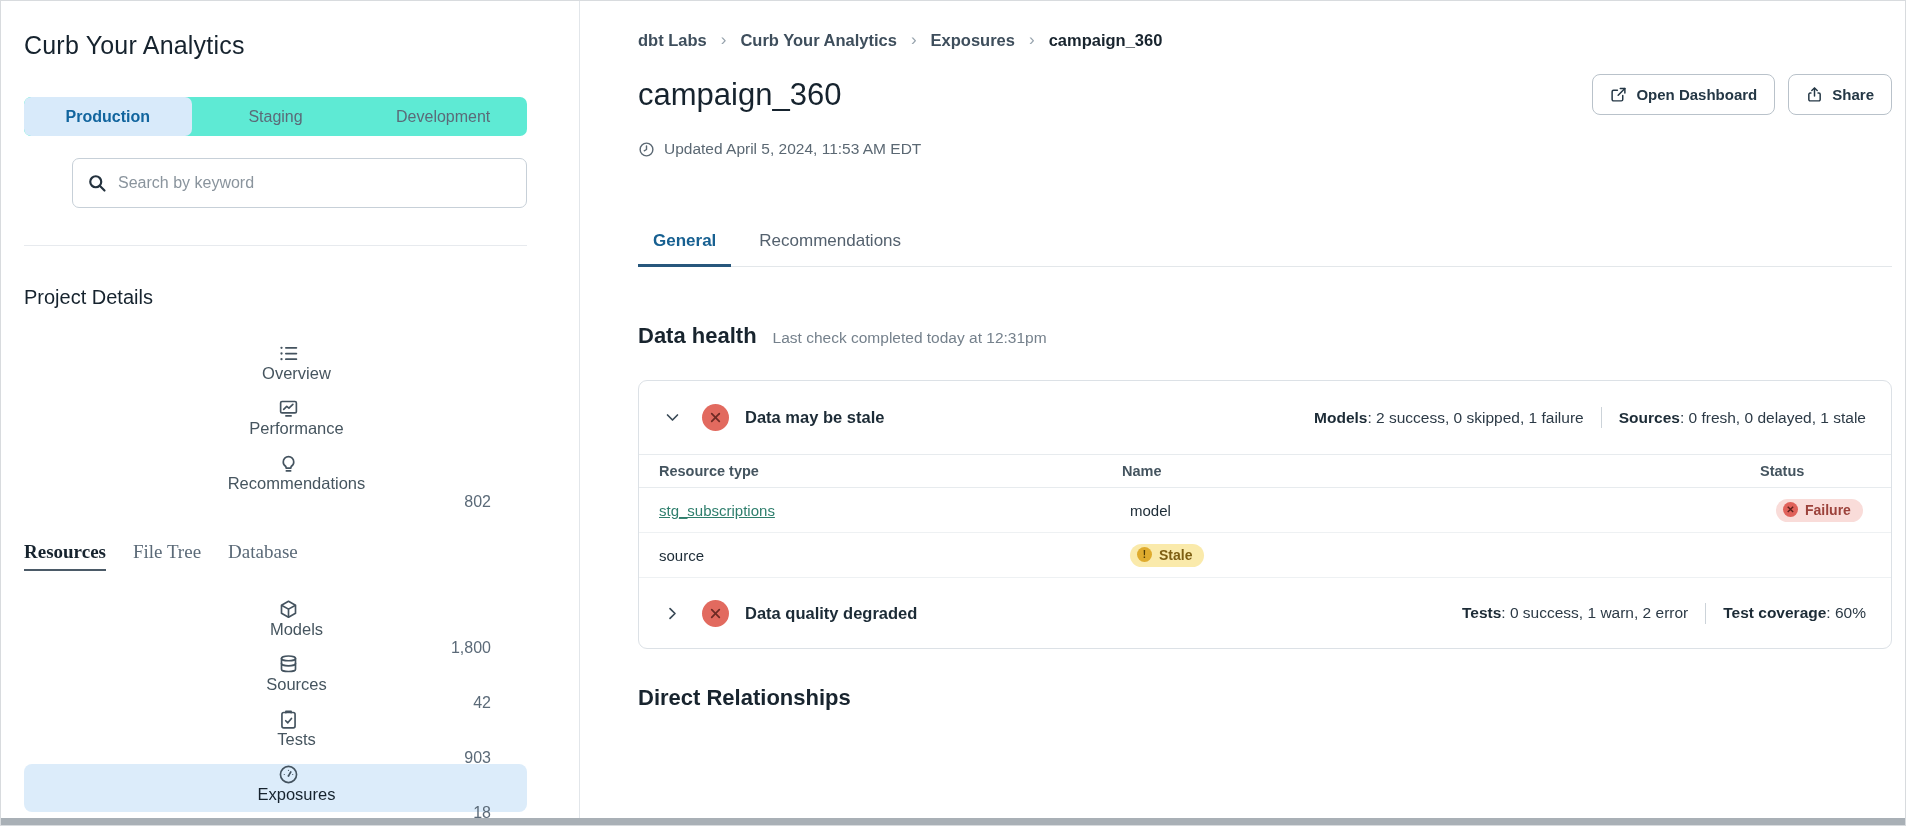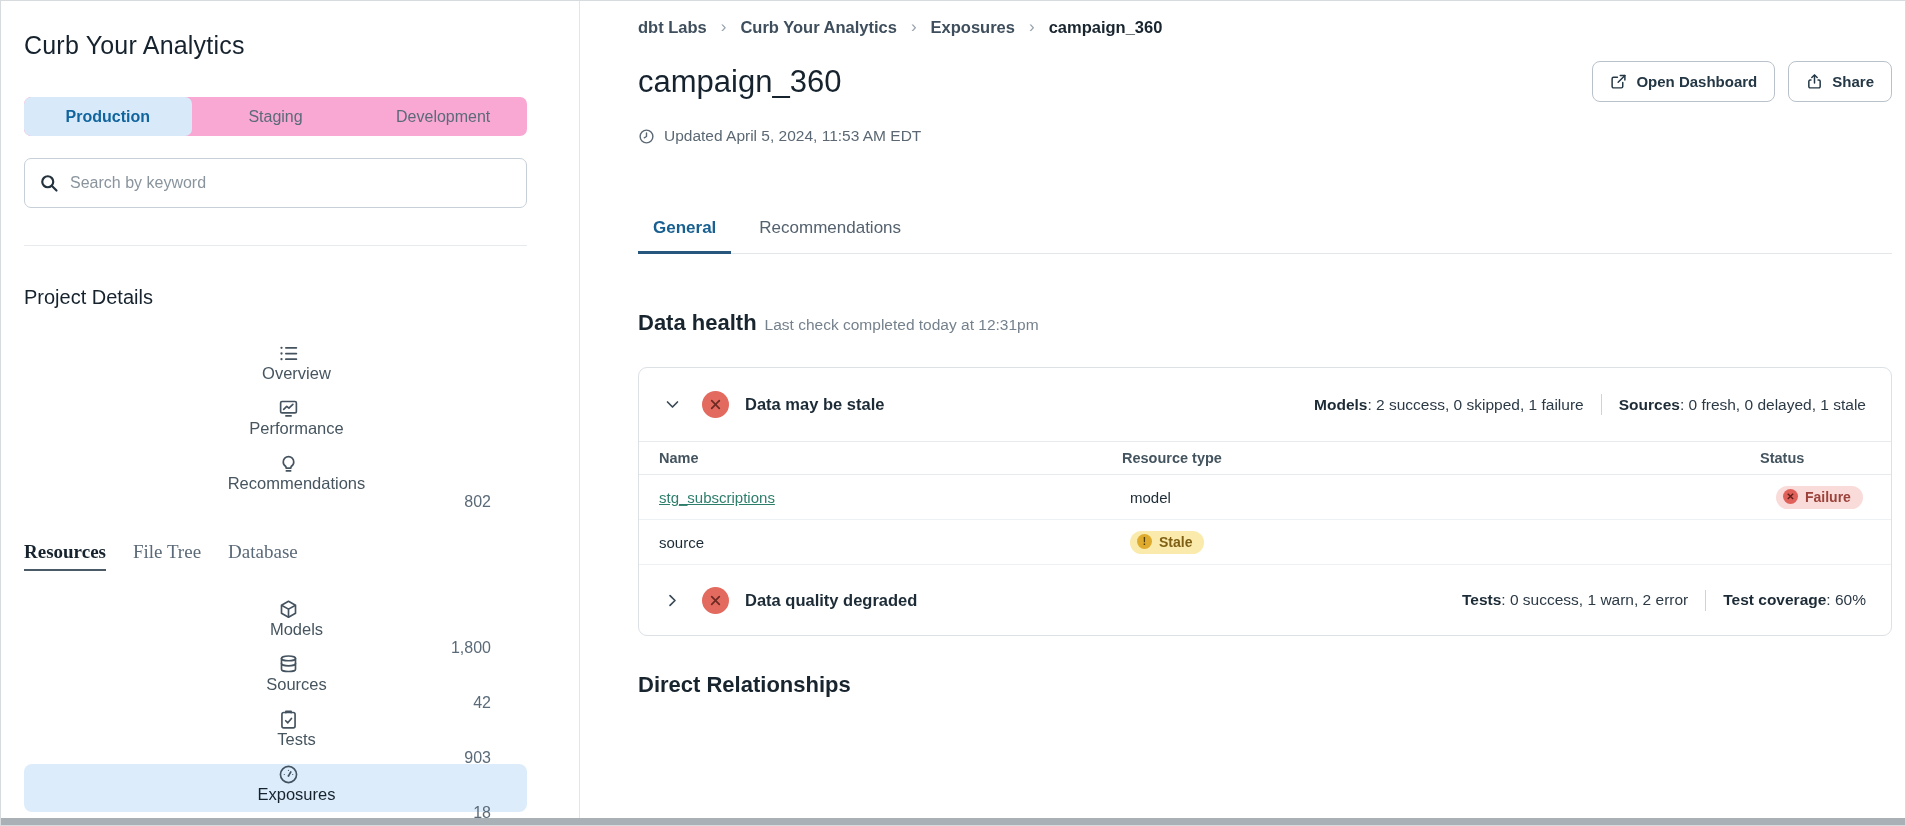--- a/index.html
+++ b/index.html
@@ -13,32 +13,32 @@
   .app { display:flex; width:100%; height:100%; }
 
   
   .sidebar {
     width:579px; height:100%; background:#fff;
     border-right:1px solid #e2e6ea;
     padding:30px 52px 0 23px; flex:none;
   }
   .project-title { font-size:25px; font-weight:500; color:#16232e; letter-spacing:.2px; }
   .env-tabs {
-    margin-top:37px; height:39px; background:#f9a8d4; border-radius:7px;
+    margin-top:37px; height:39px; background:#5eead4; border-radius:7px;
     display:flex; align-items:stretch; overflow:hidden;
   }
   .env-tab {
     flex:1; display:flex; align-items:center; justify-content:center;
     font-size:16px; color:#5b6a78; cursor:pointer; border:none; background:transparent;
     font-family:inherit;
   }
   .env-tab.active { background:#d8eafa; color:#11659e; font-weight:600; border-radius:7px; }
   .search-box {
     margin-top:22px; height:50px; border:1px solid #c7d0d8; border-radius:7px;
-    display:flex; align-items:center; padding:0 14px; background:#fff;
+    display:flex; align-items:center; padding:0 14px; background:#fff;margin-left:48px;
   }
   .search-box svg { width:20px; height:20px; color:#24323e; flex:none; }
   .search-box input {
     border:none; outline:none; flex:1; margin-left:11px;
     font-size:16px; color:#1c2b36; font-family:inherit; background:transparent;
   }
   .search-box input::placeholder { color:#8a949d; }
   .side-divider { margin-top:37px; border:none; border-top:1px solid #e7eaee; }
   .side-heading { margin-top:40px; font-size:20px; font-weight:500; color:#16232e; }
   .side-nav { margin-top:34px; }
@@ -51,21 +51,21 @@
   .side-item .s-count { margin-left:auto; padding-right:36px; font-size:16px; color:#5b6a78; }
   .res-tabs { margin-top:44px; display:flex; gap:27px; align-items:baseline; }
   .res-tab { font-size:19px; color:#5b6a78; cursor:pointer; padding-bottom:6px; border-bottom:2px solid transparent; background:none; border-top:none; border-left:none; border-right:none; font-family:Liberation Serif, serif; }
   .res-tab.active { color:#16232e; font-weight:600; border-bottom:2px solid #4b5a67; }
   .res-nav { margin-top:28px; }
   .res-nav .side-item { height:48px; margin-bottom:7px; }
   .side-item.selected { background:#dcecfa; }
   .side-item.selected .s-label { color:#16232e; }
 
   
-  .main { flex:1; padding:16px 13px 0 58px; overflow:hidden; }
+  .main { flex:1; padding:29px 13px 0 58px; overflow:hidden; }
   .breadcrumb { display:flex; align-items:center; font-size:16.5px; font-weight:600; color:#3e4e5c; }
   .crumb { cursor:pointer; }
   .crumb-sep { margin:0 14px; color:#97a3ad; font-weight:400; font-size:17px; }
   .crumb.current { color:#18242e; font-weight:700; cursor:default; }
 
   .title-row { margin-top:24px; display:flex; align-items:center; }
   .page-title { font-size:31px; font-weight:500; color:#16232e; }
   .actions { margin-left:auto; display:flex; gap:13px; }
   .btn {
     display:inline-flex; align-items:center; gap:9px; height:41px; padding:0 17px;
@@ -78,21 +78,21 @@
   .updated-row svg { width:17px; height:17px; color:#5b6873; }
 
   .main-tabs { margin-top:64px; display:flex; gap:13px; border-bottom:1px solid #e3e7ea; }
   .main-tab {
     padding:9px 15px 13px; font-size:17px; color:#54616e; cursor:pointer;
     border:none; background:none; font-family:inherit; margin-bottom:-1px;
     border-bottom:3px solid transparent;
   }
   .main-tab.active { color:#176091; font-weight:700; border-bottom:3px solid #27577c; }
 
-  .section-head { margin-top:56px; display:flex; align-items:baseline; gap:8px; }
+  .section-head { margin-top:56px; display:flex; align-items:baseline; gap:16px; }
   .section-title { font-size:22px; font-weight:600; color:#18242e; }
   .section-sub { font-size:15.5px; color:#75818c; }
 
   .card {
     margin-top:31px; border:1px solid #dce1e6; border-radius:9px; overflow:hidden; background:#fff;
   }
   .dh-row { height:73px; display:flex; align-items:center; padding:0 25px 0 20px; }
   .dh-row.footer { height:70px; }
   .chev-btn { width:26px; height:26px; border:none; background:none; cursor:pointer; color:#3a4a57; display:flex; align-items:center; justify-content:center; padding:0; }
   .chev-btn svg { width:17px; height:17px; }
@@ -307,22 +307,22 @@
         <div class="dh-stats">
           <span class="stat-label">Models</span>
           <span>: 2 success, 0 skipped, 1 failure</span>
           <span class="stat-sep"></span>
           <span class="stat-label">Sources</span>
           <span>: 0 fresh, 0 delayed, 1 stale</span>
         </div>
       </div>
 
       <div class="t-head">
+        <span>Resource type</span>
         <span>Name</span>
-        <span>Resource type</span>
         <span>Status</span>
       </div>
 
       <div class="t-row">
         <span class="t-link">stg_subscriptions</span>
         <span>model</span>
         <span class="badge failure">
           <span class="b-icon">✕</span>
           <span>Failure</span>
         </span>

